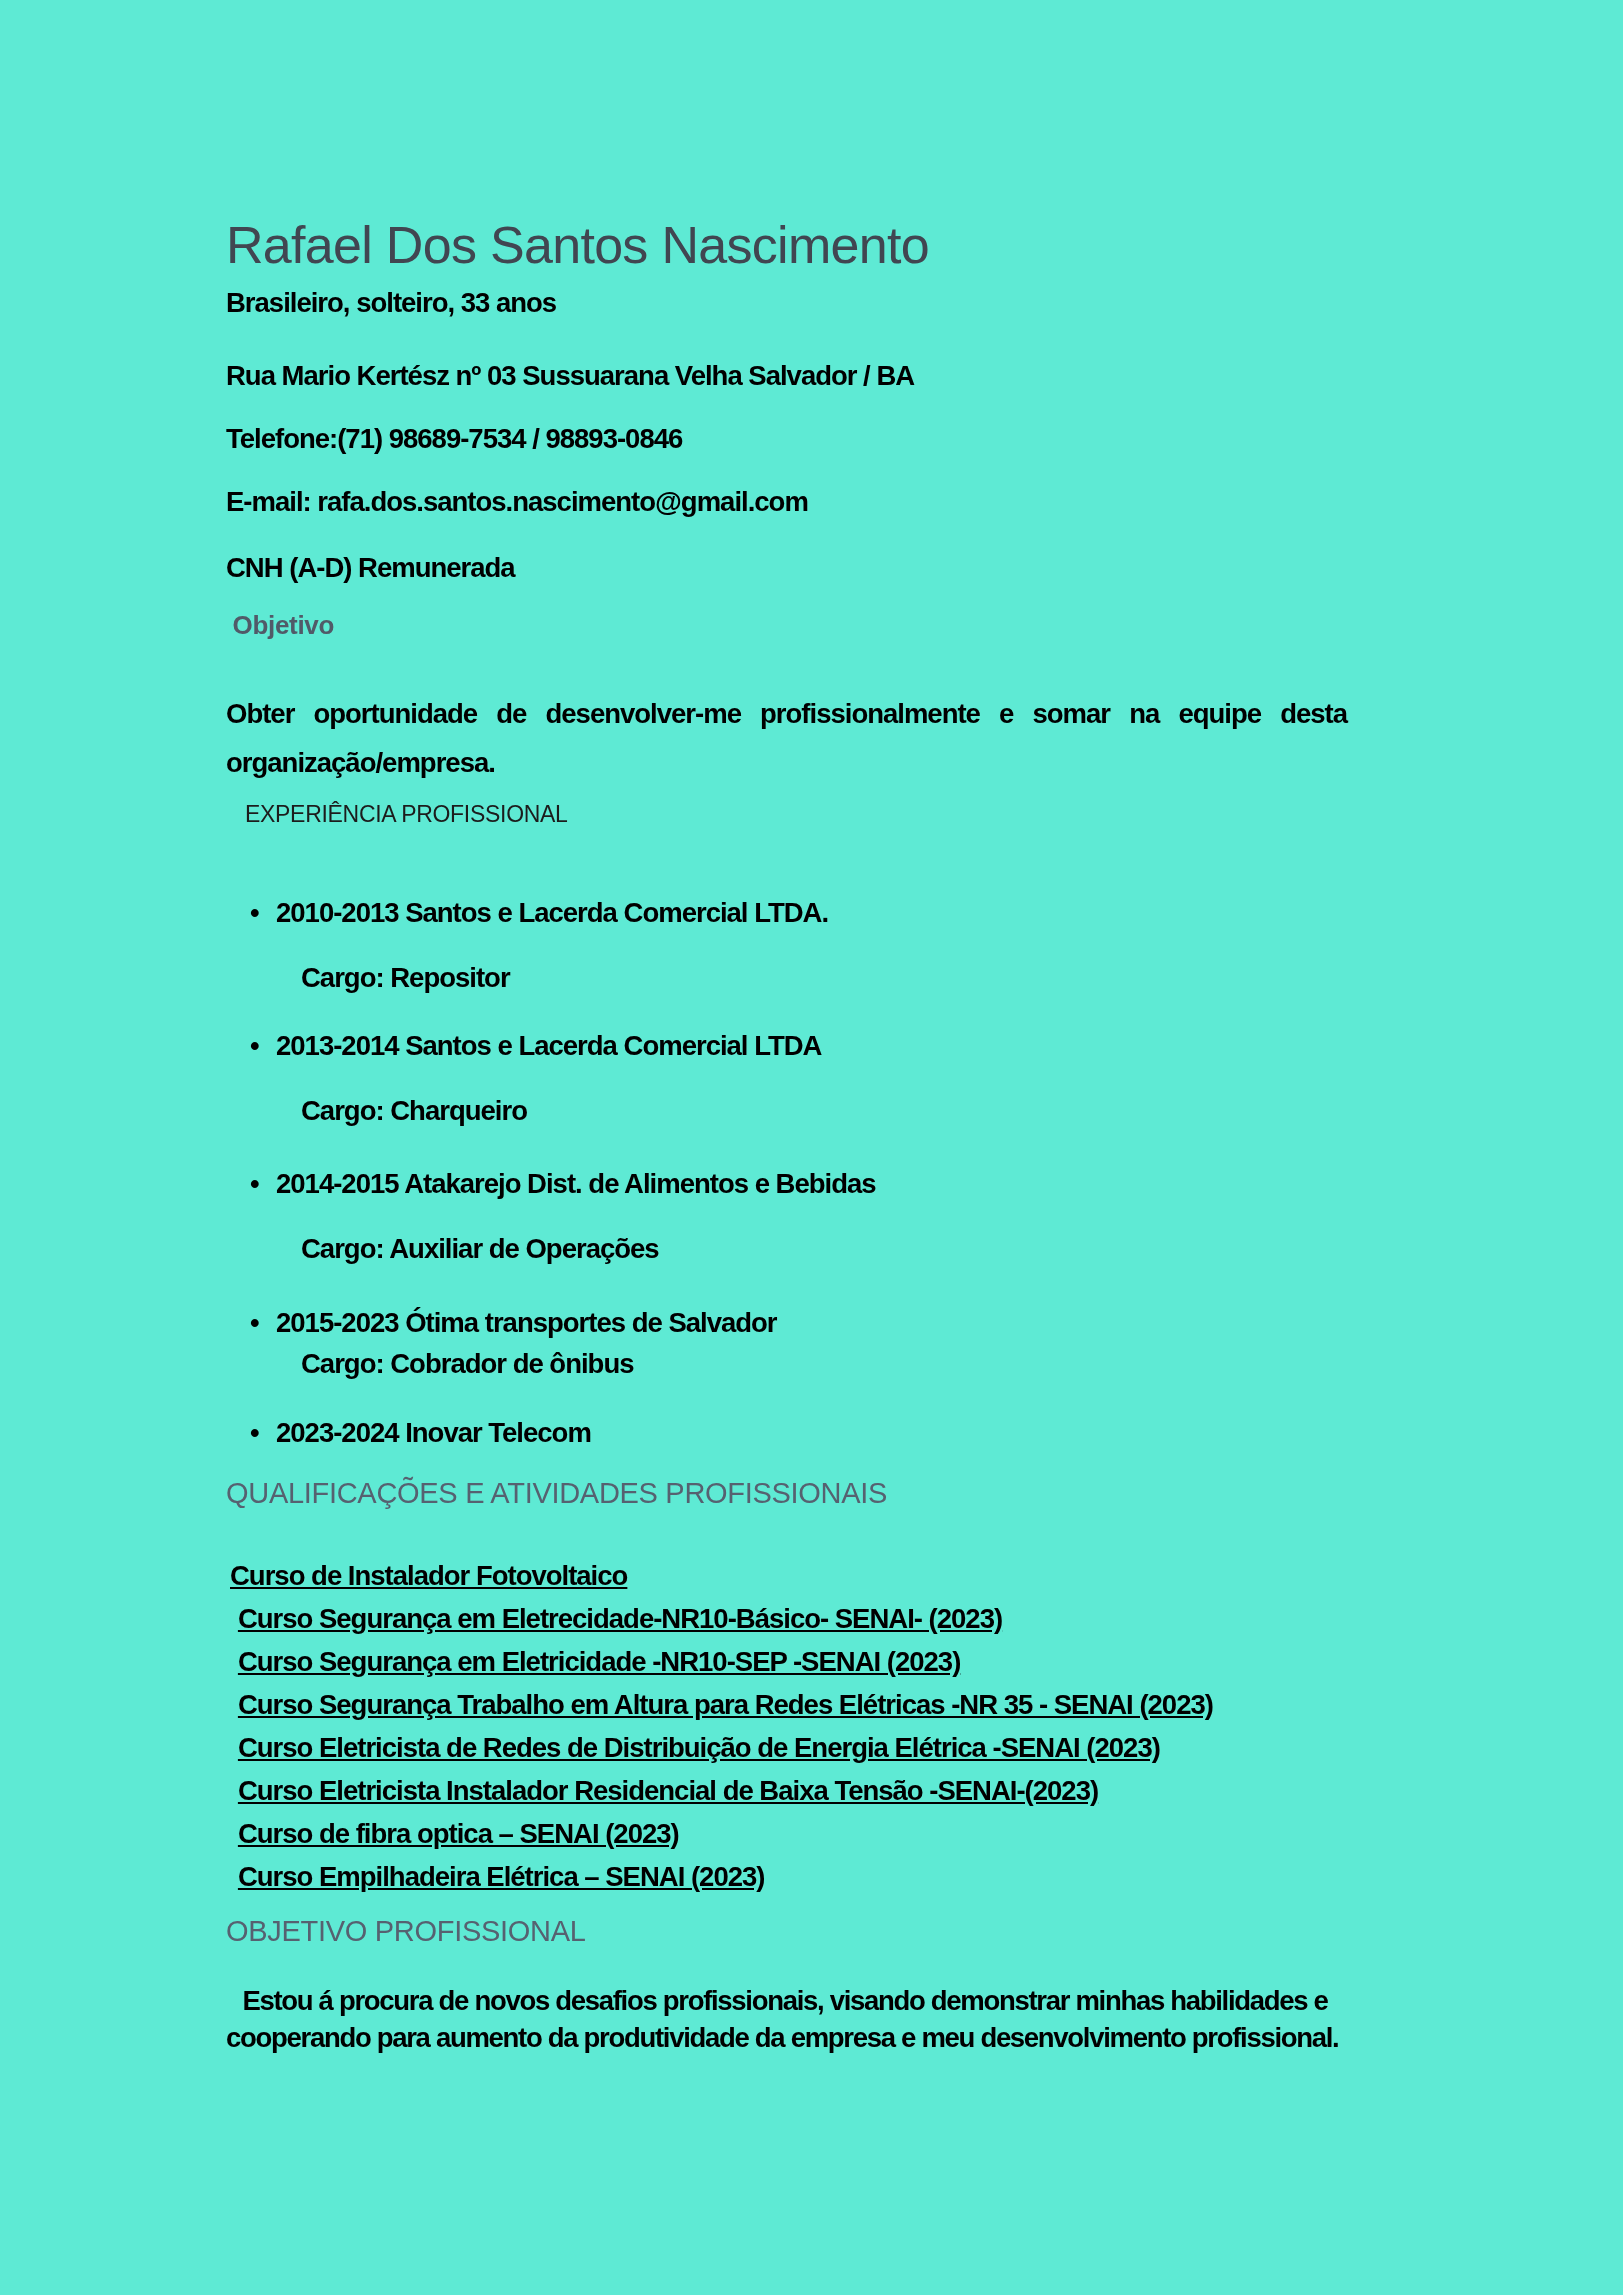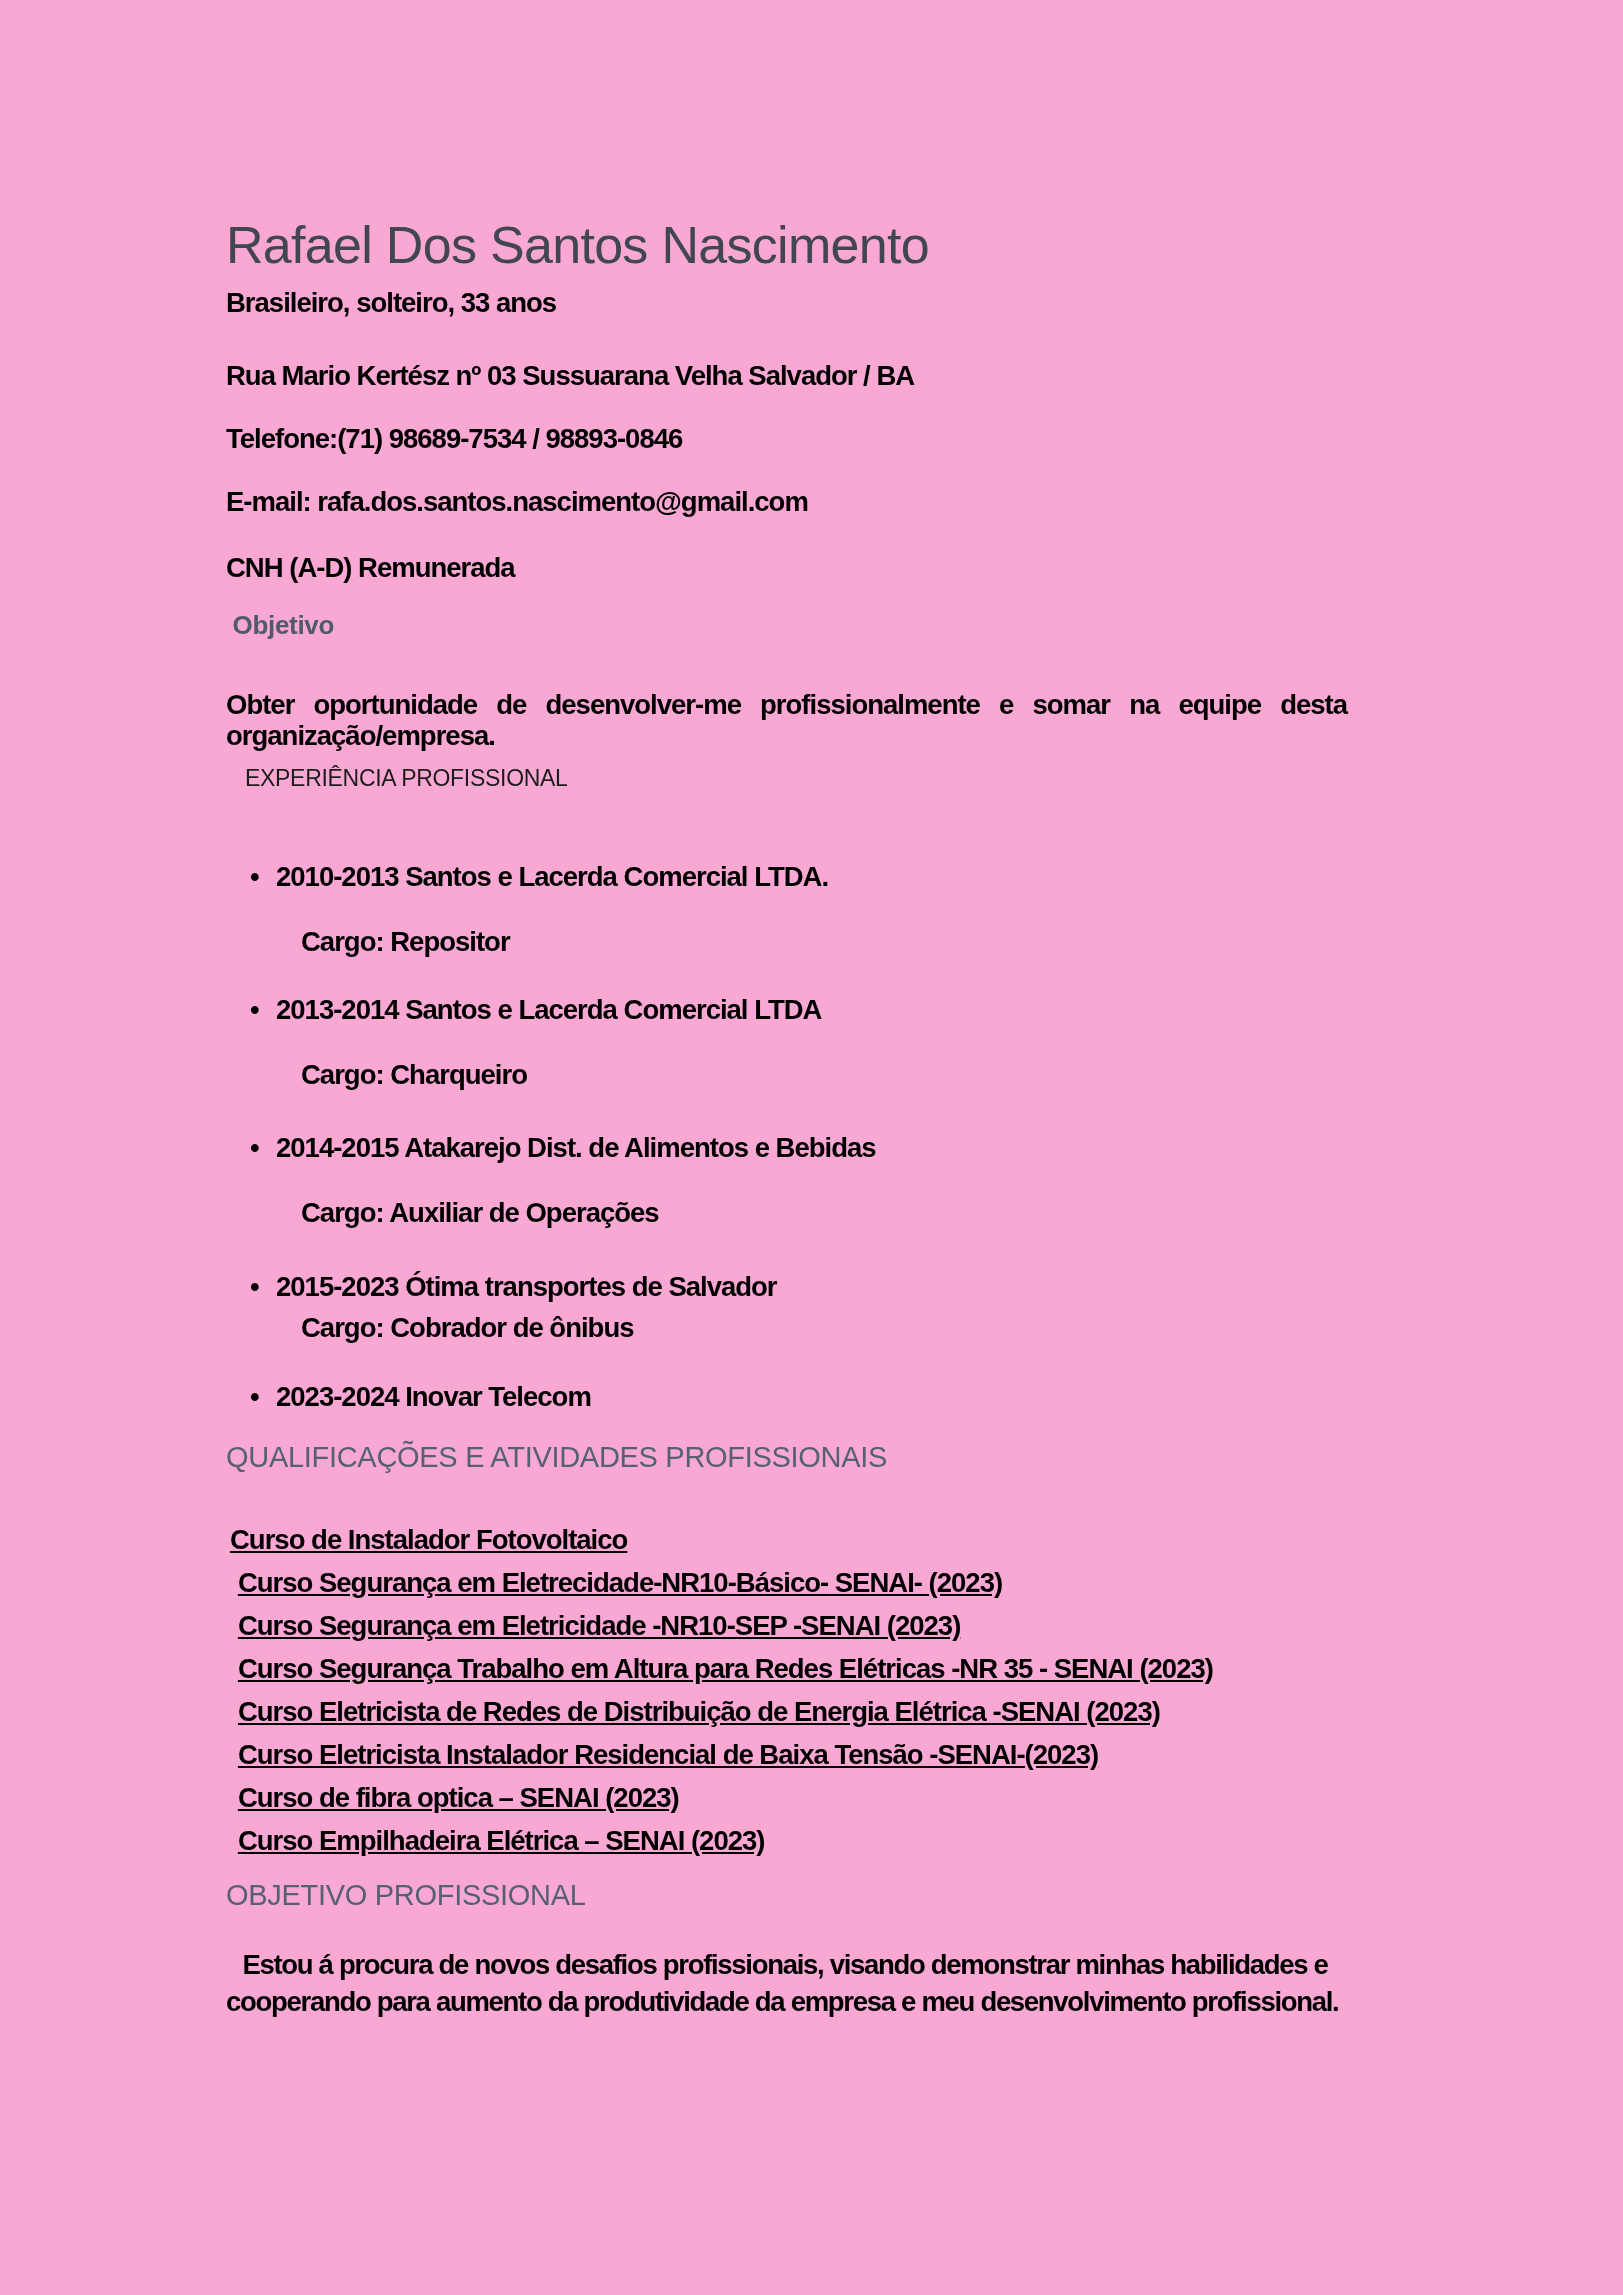--- a/index.html
+++ b/index.html
@@ -4,21 +4,21 @@
 <style>
   html, body {
     margin: 0;
     padding: 0;
     background: #ffffff;
   }
   .page {
     position: relative;
     width: 1624px;
     height: 2295px;
-    background: #f9a8d4;
+    background: #5eead4;
     font-family: "Liberation Sans", sans-serif;
     color: #000000;
     overflow: hidden;
   }
   .content {
     position: absolute;
     top: 213px;
     left: 226px;
     width: 1121px;
   }
@@ -48,21 +48,21 @@
     color: #515a68;
     letter-spacing: -0.3px;
     line-height: 37px;
     padding-left: 6.5px;
     margin: 0 0 45px 0;
   }
   .p-objetivo {
     font-size: 27.5px;
     font-weight: 700;
     letter-spacing: -1px;
-    line-height: 31px;
+    line-height: 49px;
     text-align: justify;
     text-align-last: left;
     margin: 0 0 9.2px 0;
   }
   .h-exp {
     font-size: 23px;
     font-weight: 400;
     color: #1c1c1c;
     letter-spacing: -0.3px;
     line-height: 37px;

